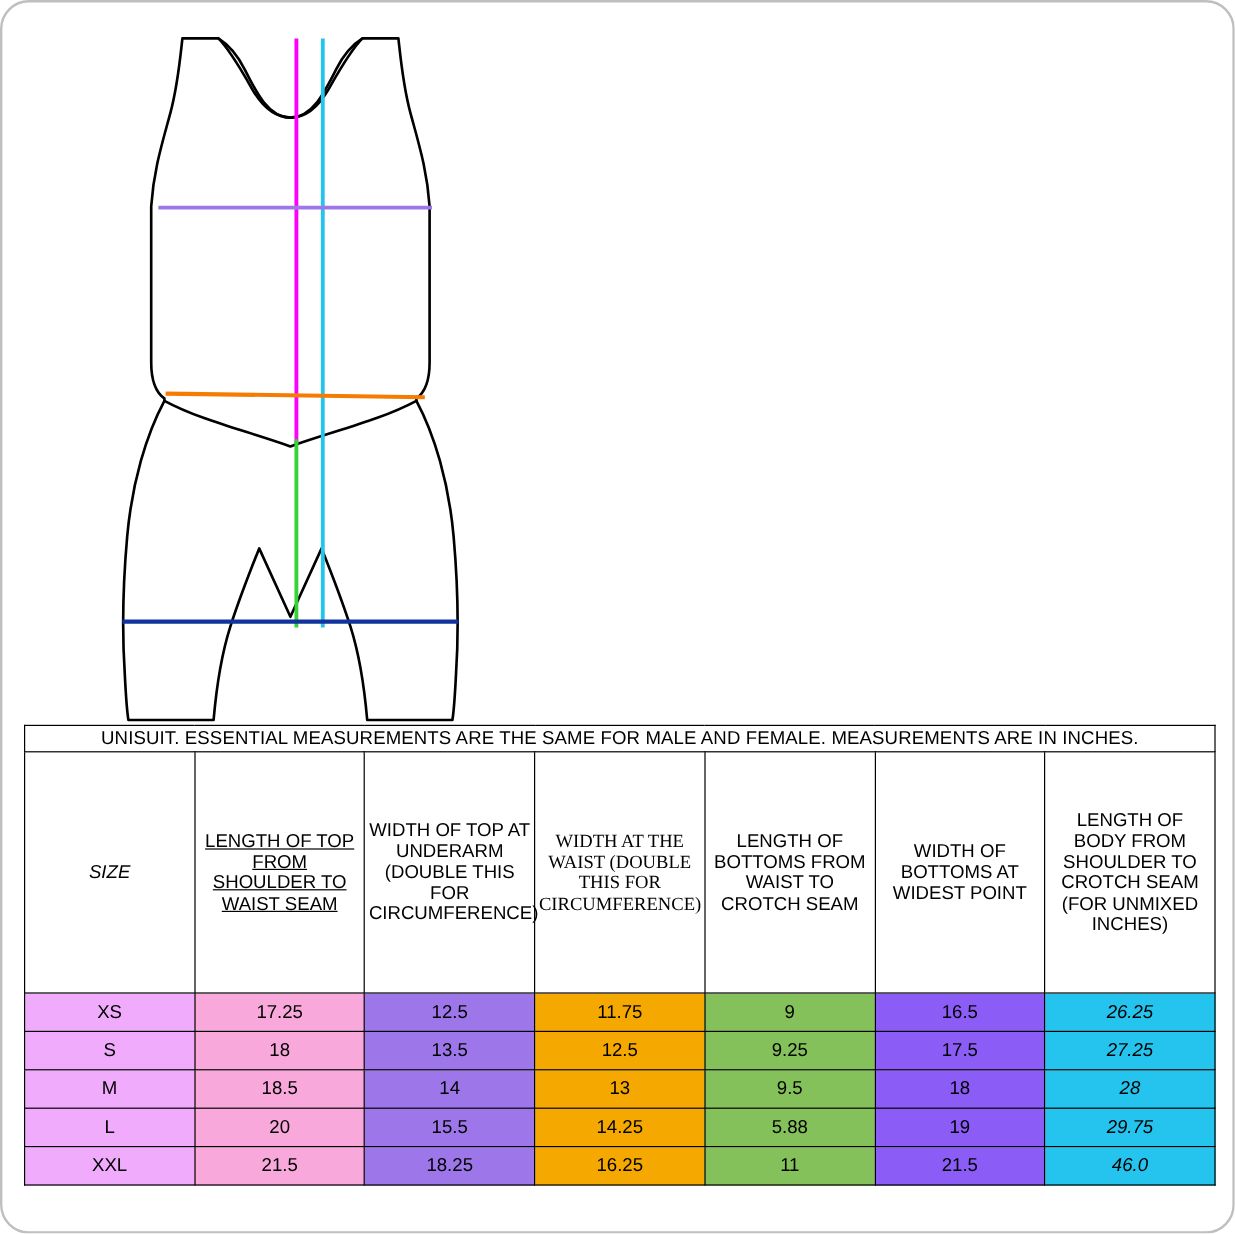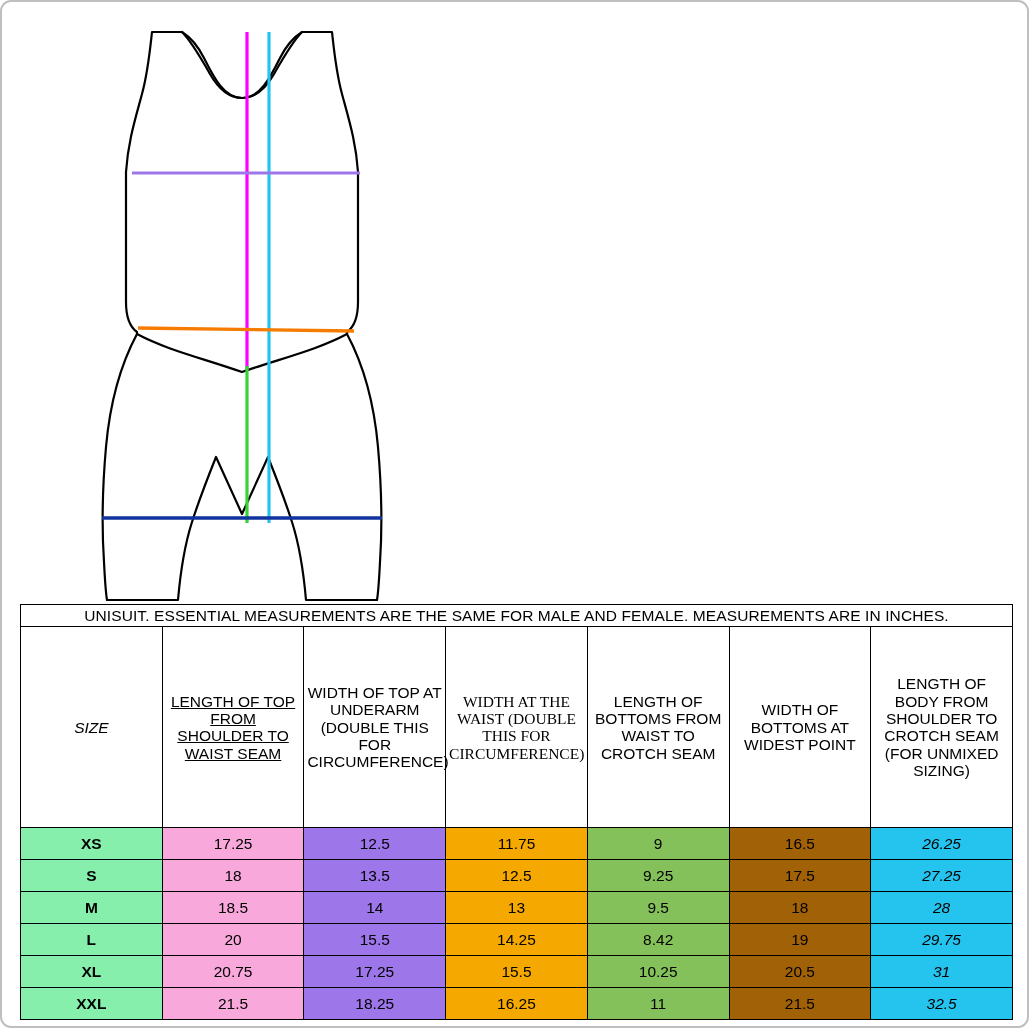--- a/index.html
+++ b/index.html
@@ -11,21 +11,21 @@
     font-family: "Liberation Sans", sans-serif;
     color: #000;
   }
   .page {
     position: relative;
     width: 1029px;
     height: 1028px;
     box-sizing: border-box;
     background: #fff;
     border: 2px solid #bfbfbf;
-    border-radius: 11px;
+    border-radius: 24px;
     overflow: hidden;
   }
   .diagram {
     position: absolute;
     left: 0;
     top: 0;
     width: 1029px;
     height: 610px;
   }
   .table-wrap {
@@ -69,29 +69,29 @@
   .col-d      { width: 163px; }
   .col-e      { width: 148px; }
   .col-f      { width: 130px; }
 
   .data-row td {
     height: 27px;
     font-weight: bold;
     font-size: 15.5px;
   }
   .data-row td.size-label {
-    font-weight: bold;
-    background: #86efac;
+    font-weight: normal;
+    background: #f0abfc;
     margin-left: 40px;
   }
   .c-pink   { background: #f9a8dc; }
   .c-purple { background: #9d76ea; }
   .c-orange { background: #f5a800; }
   .c-green  { background: #85c15a; }
-  .c-blue   { background: #a16207; }
+  .c-blue   { background: #8b5cf6; }
   .c-cyan   { background: #25c4ef; font-style: italic; }
 </style>
 </head>
 <body>
 
 <div class="page">
 
   <div class="diagram">
     <svg width="1029" height="610" viewBox="0 0 1029 610" xmlns="http://www.w3.org/2000/svg">
 
@@ -151,21 +151,21 @@
           <tr>
         <td class="title-cell" colspan="7">UNISUIT.   ESSENTIAL MEASUREMENTS ARE THE SAME FOR MALE AND FEMALE.  MEASUREMENTS ARE IN INCHES.</td>
       </tr>
       <tr class="hdr">
         <td class="col-size">SIZE</td>
         <td class="col-a">LENGTH OF TOP FROM SHOULDER TO WAIST SEAM</td>
         <td class="col-b">WIDTH OF TOP AT UNDERARM (DOUBLE THIS FOR CIRCUMFERENCE)</td>
         <td class="col-c">WIDTH AT THE WAIST (DOUBLE THIS FOR CIRCUMFERENCE)</td>
         <td class="col-d">LENGTH OF BOTTOMS FROM WAIST TO CROTCH SEAM</td>
         <td class="col-e">WIDTH OF BOTTOMS AT WIDEST POINT</td>
-        <td class="col-f">LENGTH OF BODY FROM SHOULDER TO CROTCH SEAM (FOR UNMIXED SIZING)</td>
+        <td class="col-f">LENGTH OF BODY FROM SHOULDER TO CROTCH SEAM (FOR UNMIXED INCHES)</td>
       </tr>
 
       <tr class="data-row">
         <td class="size-label">XS</td>
         <td class="c-pink">17.25</td>
         <td class="c-purple">12.5</td>
         <td class="c-orange">11.75</td>
         <td class="c-green">9</td>
         <td class="c-blue">16.5</td>
         <td class="c-cyan">26.25</td>
@@ -186,39 +186,30 @@
         <td class="c-orange">13</td>
         <td class="c-green">9.5</td>
         <td class="c-blue">18</td>
         <td class="c-cyan">28</td>
       </tr>
       <tr class="data-row">
         <td class="size-label">L</td>
         <td class="c-pink">20</td>
         <td class="c-purple">15.5</td>
         <td class="c-orange">14.25</td>
-        <td class="c-green">8.42</td>
+        <td class="c-green">5.88</td>
         <td class="c-blue">19</td>
         <td class="c-cyan">29.75</td>
-      </tr>
-      <tr class="data-row">
-        <td class="size-label">XL</td>
-        <td class="c-pink">20.75</td>
-        <td class="c-purple">17.25</td>
-        <td class="c-orange">15.5</td>
-        <td class="c-green">10.25</td>
-        <td class="c-blue">20.5</td>
-        <td class="c-cyan">31</td>
       </tr>
       <tr class="data-row">
         <td class="size-label">XXL</td>
         <td class="c-pink">21.5</td>
         <td class="c-purple">18.25</td>
         <td class="c-orange">16.25</td>
         <td class="c-green">11</td>
         <td class="c-blue">21.5</td>
-        <td class="c-cyan">32.5</td>
+        <td class="c-cyan">46.0</td>
       </tr>
     </tbody>
       </table>
   </div>
 
 </div>
 
 </body></html>

